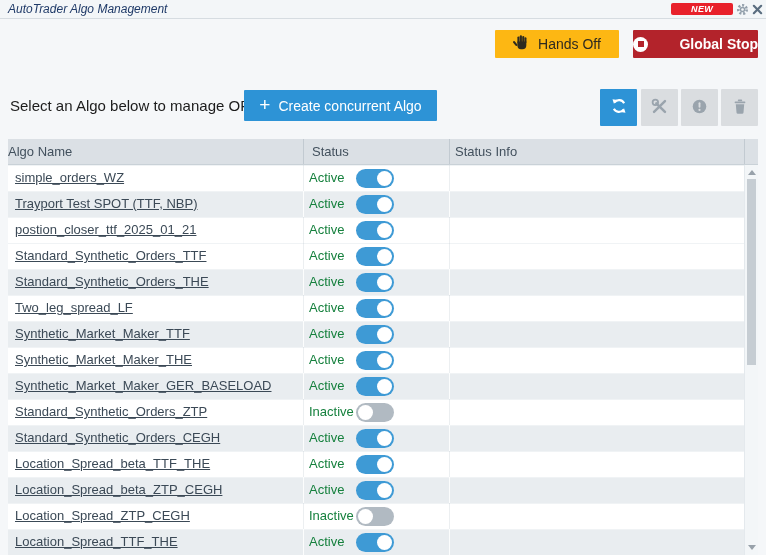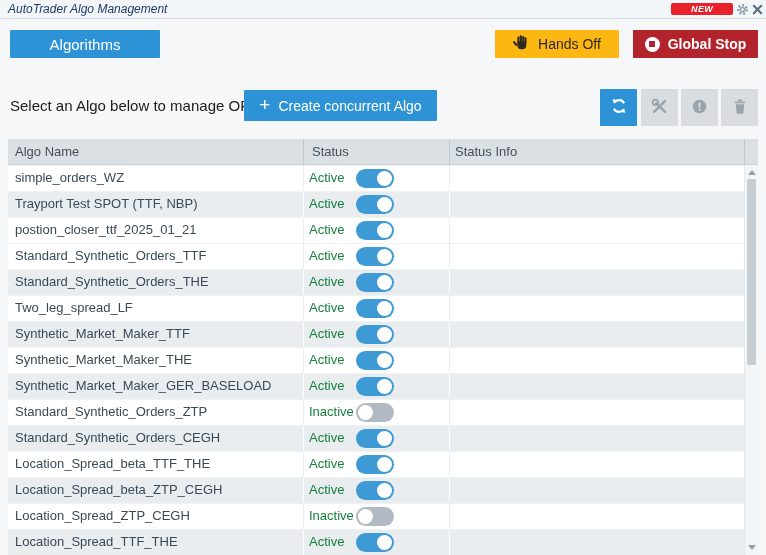--- a/index.html
+++ b/index.html
@@ -21,21 +21,21 @@
   .tb-close { right:2px; }
 
   
   .btn { position:absolute; display:flex; align-items:center; justify-content:center;
          gap:8px; border:none; cursor:pointer; border-radius:1px; }
   .btn-algorithms { left:10px; top:30px; width:150px; height:28px;
                     background:#2d93d6; color:#fff; font-size:15px; }
   .btn-handsoff   { left:495px; top:30px; width:124px; height:28px;
                     background:#fdb713; color:#2e2a20; font-size:14px; }
   .btn-globalstop { left:633px; top:30px; width:125px; height:28px;
-                    background:#b3232b; color:#fff; font-size:14px; font-weight:600; }
+                    background:#b3232b; color:#fff; font-size:14px; font-weight:600;justify-content:space-between; }
   .stop-icon { position:relative; width:15px; height:15px; background:#fff;
                border-radius:50%; display:inline-block; }
   .stop-icon::after { content:""; position:absolute; left:4.5px; top:4.5px;
                       width:6px; height:6px; background:#b3232b; }
 
   
   .select-text { position:absolute; left:10px; top:97px; font-size:15px; color:#1c1c1c; }
   .btn-create { left:244px; top:90px; width:193px; height:31px;
                 background:#2d93d6; color:#fff; font-size:14px; }
   .plus-glyph { font-size:19px; font-weight:400; line-height:1; margin-top:-2px; }
@@ -47,34 +47,34 @@
   .icon-btn.disabled { background:#dadde0; cursor:default; }
   .ib-refresh { left:600px; } .ib-tools { left:641px; }
   .ib-warn { left:681px; }    .ib-trash { left:721px; }
 
   
   .table { position:absolute; left:8px; top:139px; width:750px; height:416px;
            background:#fff; }
   .thead { display:flex; width:750px; height:26px; background:#dbe0e5;
            border-bottom:1px solid #c9d1d7; }
   .th { font-size:13px; color:#42505d; line-height:25px; }
-  .th-name   { width:295px; padding-left:7px; }
+  .th-name   { width:295px; }
   .th-status { width:146px; padding-left:8px; border-left:1px solid #c2cad1; }
   .th-info   { width:295px; padding-left:5px; border-left:1px solid #c2cad1; }
   .th-scroll { width:14px;  border-left:1px solid #c2cad1; }
 
   .tbody { position:absolute; left:0; top:26px; width:736px; height:390px; }
   .row { display:flex; width:736px; height:26px; background:#fff;
          box-shadow:inset 0 1px 0 #f0f3f5; cursor:pointer; }
   .row.shaded { background:#e9edf0; }
   .cell { font-size:13px; color:#3b4956; line-height:26px; overflow:hidden;
           white-space:nowrap; }
   .cell + .cell { border-left:1px solid rgba(170,182,192,.22); }
   .row.shaded .cell + .cell { border-left-color:rgba(255,255,255,.85); }
-  .cell.name   { width:295px; padding-left:7px; }
+  .cell.name   { width:295px; padding-left:7px;text-decoration:underline; }
   .cell.status { width:146px; padding-left:5px; display:flex; align-items:center; }
   .cell.info   { width:295px; padding-left:5px; }
   .status-label { display:inline-block; width:47px; font-size:13px; color:#15803d; }
 
   .toggle { position:relative; width:38px; height:19px; border-radius:10px;
             display:inline-block; cursor:pointer; }
   .toggle.on  { background:#3e9ad5; }
   .toggle.off { background:#b1bac2; }
   .toggle .knob { position:absolute; top:2px; width:15px; height:15px;
                   border-radius:50%; background:#fff; }
@@ -106,23 +106,20 @@
         <circle cx="8" cy="8" r="1.6" fill="#f3f6f8"></circle>
       </svg>
     </span>
     <span class="tb-icon tb-close">
       <svg width="11" height="11" viewBox="0 0 12 12">
         <path d="M2 2 L10 10 M10 2 L2 10" stroke="#5b6e80" stroke-width="2.4" stroke-linecap="round"></path>
       </svg>
     </span>
   </div>
 
-  <button class="btn btn-algorithms">
-    <span>Algorithms</span>
-  </button>
 
   <button class="btn btn-handsoff">
     <span>
       <svg width="17" height="17" viewBox="0 0 24 24">
         <g fill="#2f2b1f">
           <rect x="6.2" y="3.5" width="3" height="10" rx="1.5"></rect>
           <rect x="9.6" y="1.8" width="3" height="11" rx="1.5"></rect>
           <rect x="13" y="2.8" width="3" height="10" rx="1.5"></rect>
           <rect x="16.2" y="4.6" width="2.8" height="8.5" rx="1.4"></rect>
           <rect x="1.6" y="9.5" width="3" height="8" rx="1.5" transform="rotate(-38 3.1 13.5)"></rect>

